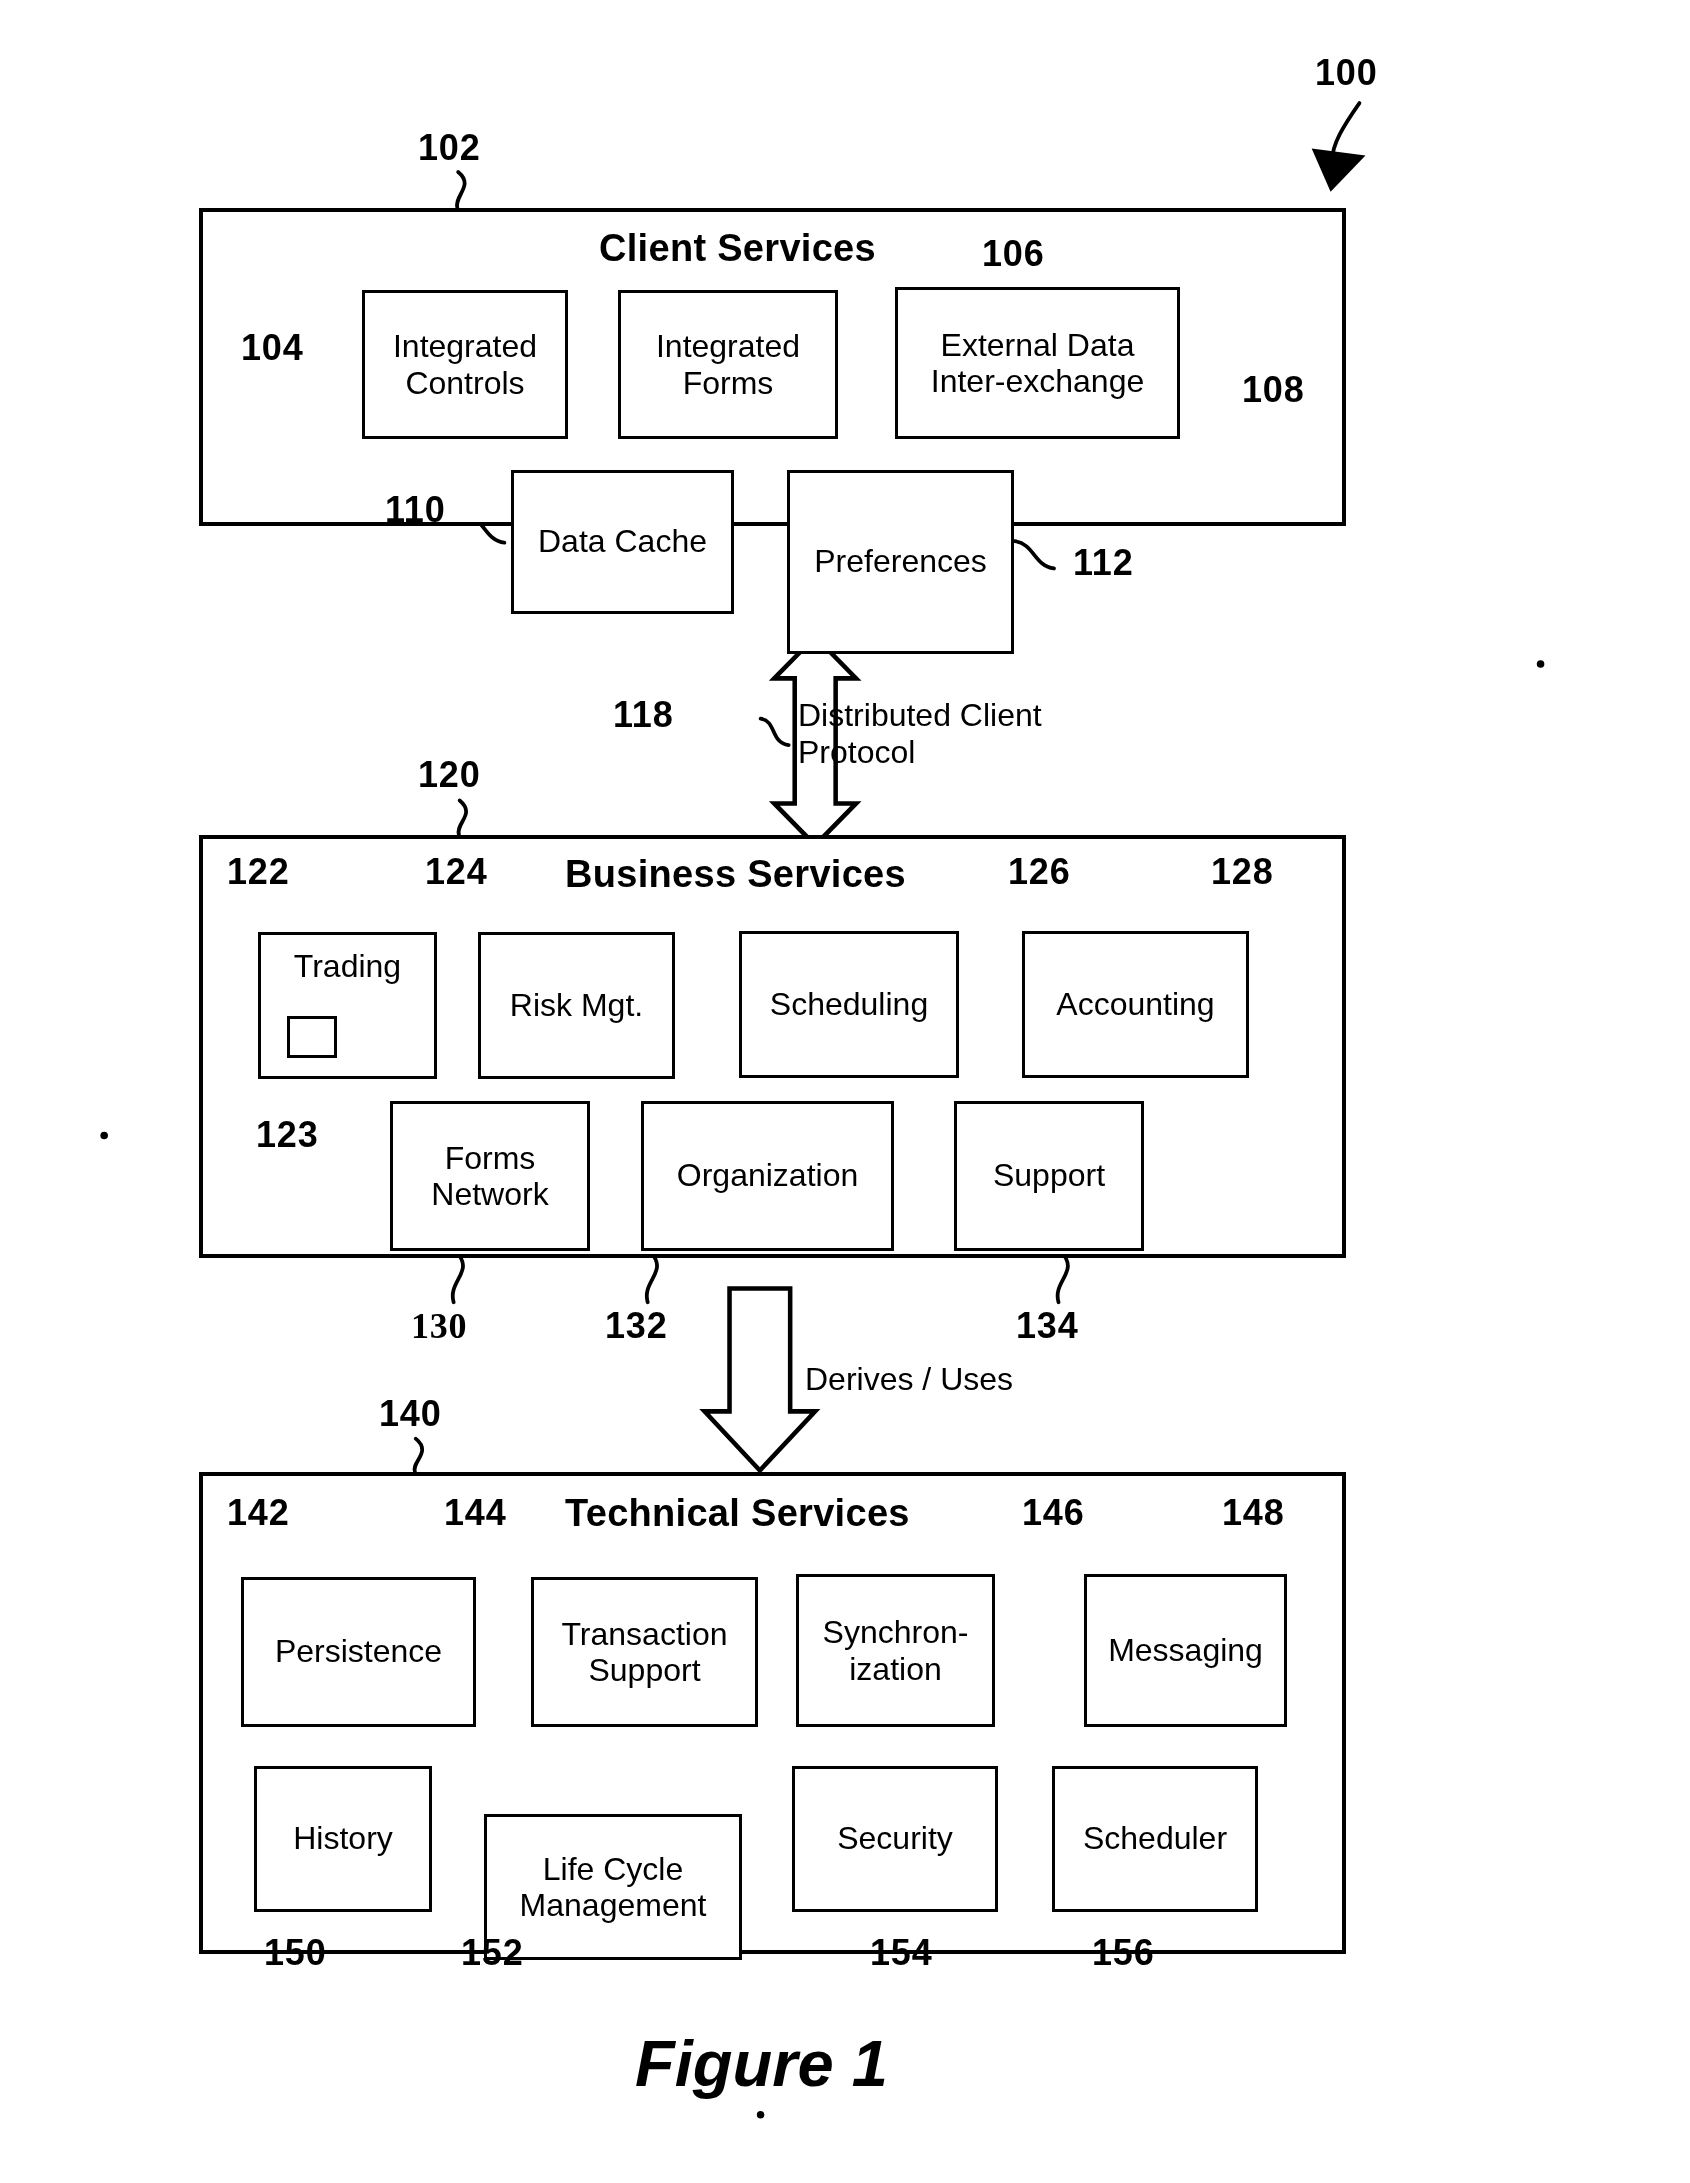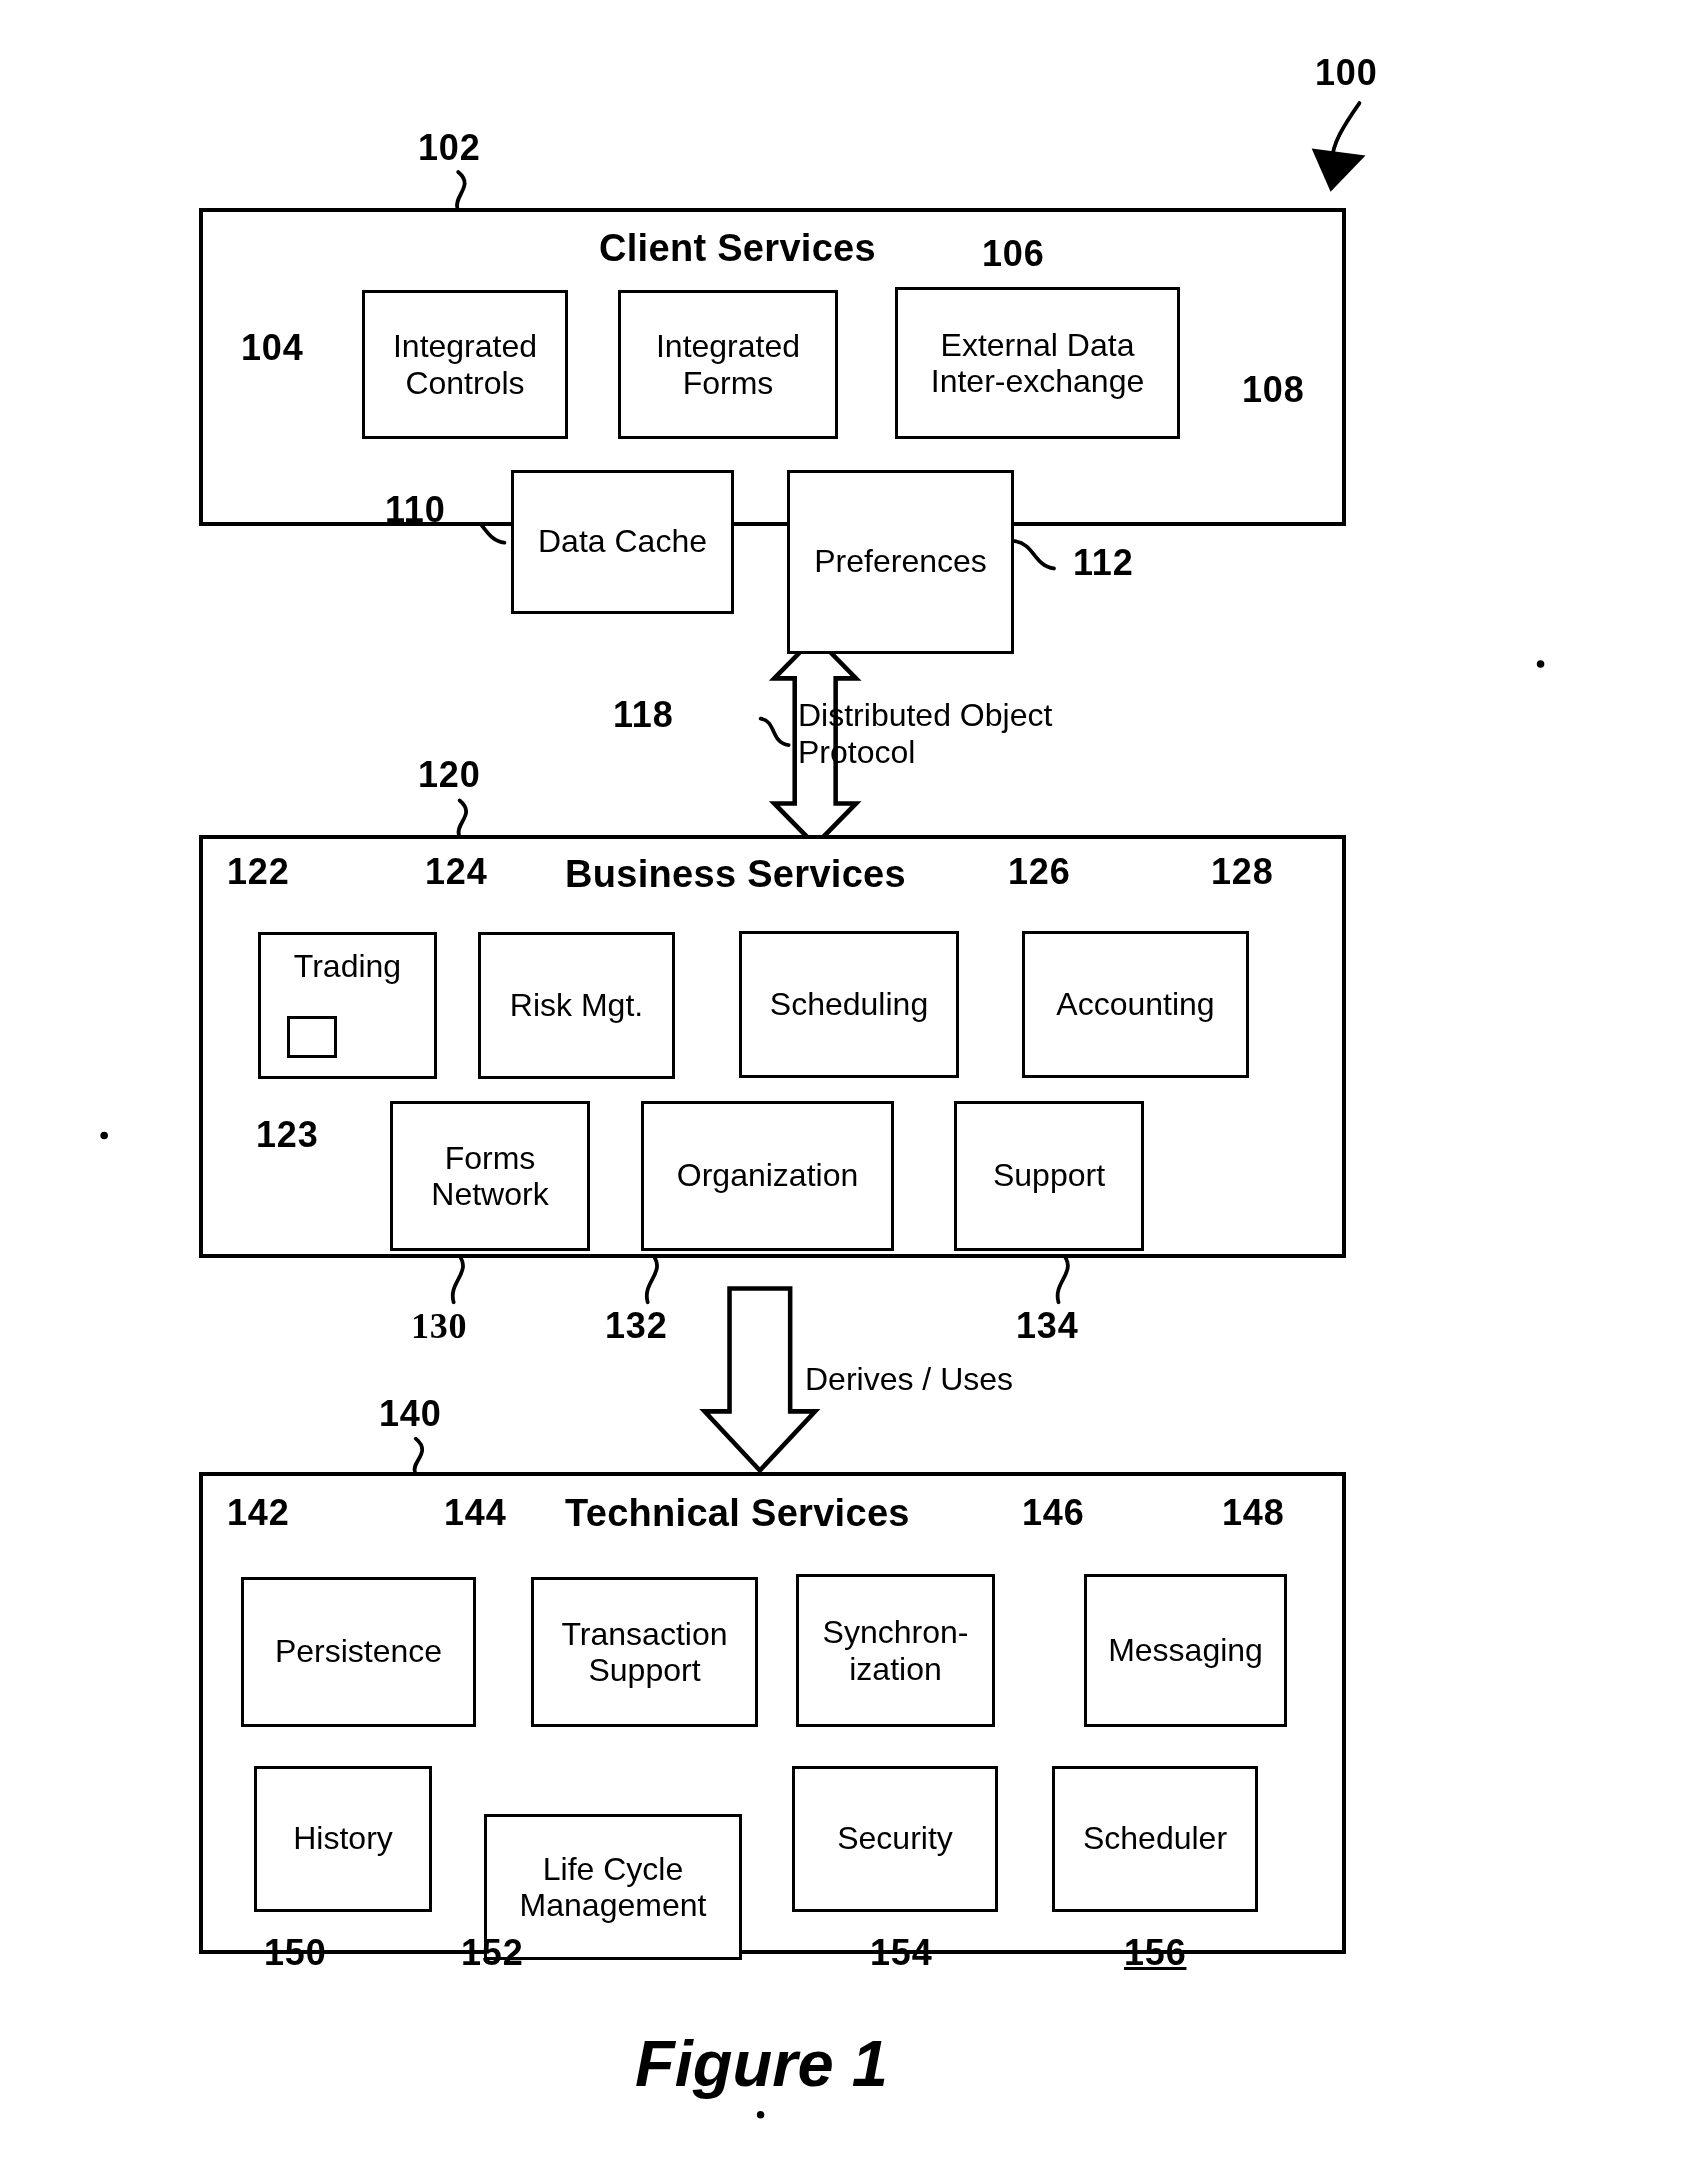--- a/index.html
+++ b/index.html
@@ -220,21 +220,21 @@
 
   <div class="module" style="left:787px; top:470px; width:227px; height:184px;">
     <span>Preferences</span>
   </div>
 
   <div class="ref" style="left:1073px; top:542px;">112</div>
 
   <div class="ref" style="left:613px; top:694px;">118</div>
 
   <div class="annot" style="left:798px; top:697px;">
-    <span>Distributed Object</span><br>
+    <span>Distributed Client</span><br>
     <span>Protocol</span>
   </div>
 
   <div class="ref" style="left:418px; top:754px;">120</div>
 
   <div class="layer-box" style="left:199px; top:835px; width:1147px; height:423px;"></div>
 
   <div class="layer-title" style="left:565px; top:853px;">Business Services</div>
 
   <div class="ref" style="left:227px; top:851px;">122</div>
@@ -334,18 +334,18 @@
   <div class="ref" style="left:461px; top:1932px;">152</div>
 
   <div class="module" style="left:792px; top:1766px; width:206px; height:146px;">
     <span>Security</span>
   </div>
   <div class="ref" style="left:870px; top:1932px;">154</div>
 
   <div class="module" style="left:1052px; top:1766px; width:206px; height:146px;">
     <span>Scheduler</span>
   </div>
-  <div class="ref" style="left:1124px; top:1932px;text-decoration:underline;">156</div>
+  <div class="ref" style="left:1092px; top:1932px;">156</div>
 
   <div class="caption" style="left:635px; top:2026px;">Figure 1</div>
 
 </div>
 
 
 </body></html>

